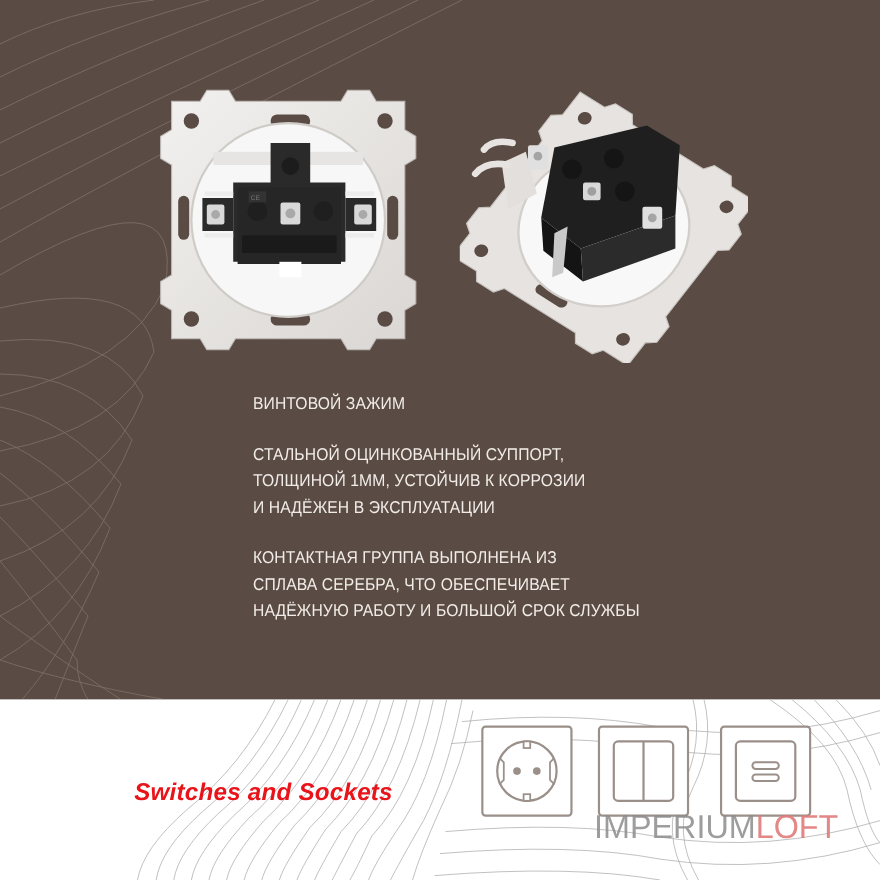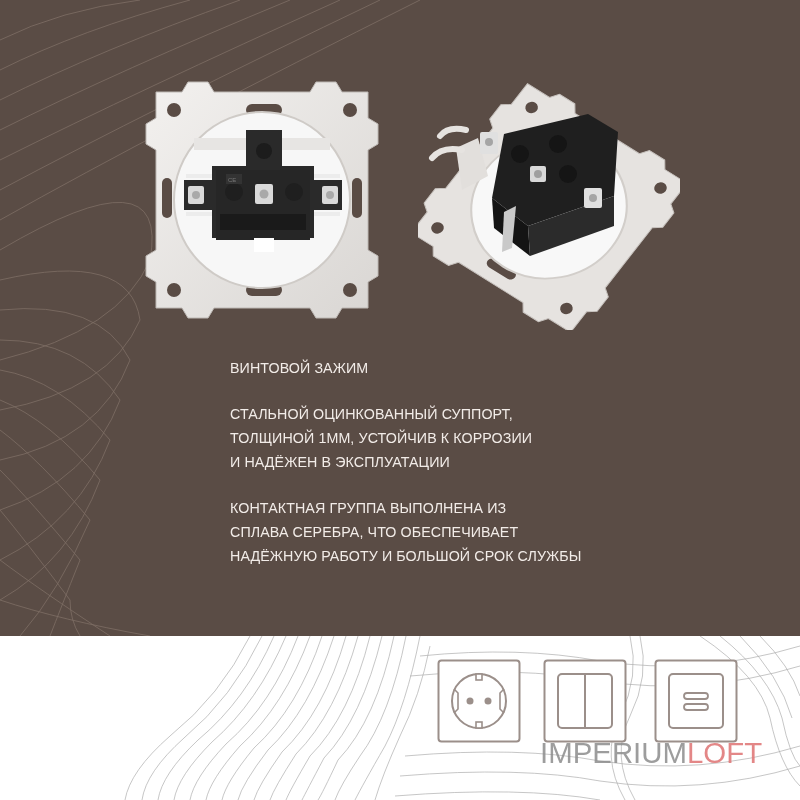--- a/index.html
+++ b/index.html
@@ -187,20 +187,21 @@
       <path d="M395 160 Q 520 150 600 164"></path>
       <path d="M630 0 Q 640 40 620 80 Q 600 120 625 164"></path>
       <path d="M640 0 Q 650 40 630 80 Q 610 120 635 164"></path>
       <path d="M700 0 Q 760 40 770 82 Q 780 130 800 150"></path>
       <path d="M720 0 Q 770 40 782 82 Q 790 120 800 130"></path>
       <path d="M740 0 Q 780 40 792 82"></path>
       <path d="M760 0 Q 790 30 800 60"></path>
     </g>
   </svg>
 
+  <div class="tagline" style="top:71px;">Switches and Sockets</div>
 
   <svg class="icon-tile" style="left:437px; top:23px;" width="84" height="84" viewBox="0 0 84 84">
     <rect x="1.5" y="1.5" width="81" height="81" rx="3" fill="#ffffff" stroke="#9b8f8a" stroke-width="2"></rect>
     <circle cx="42" cy="42" r="27" fill="#ffffff" stroke="#9b8f8a" stroke-width="2"></circle>
     <rect x="39" y="15" width="6" height="6" fill="#ffffff" stroke="#9b8f8a" stroke-width="1.6"></rect>
     <rect x="39" y="63" width="6" height="6" fill="#ffffff" stroke="#9b8f8a" stroke-width="1.6"></rect>
     <path d="M17 30 L21 34 L21 50 L17 54" fill="none" stroke="#9b8f8a" stroke-width="1.6"></path>
     <path d="M67 30 L63 34 L63 50 L67 54" fill="none" stroke="#9b8f8a" stroke-width="1.6"></path>
     <circle cx="33" cy="42" r="3.5" fill="#9b8f8a"></circle>
     <circle cx="51" cy="42" r="3.5" fill="#9b8f8a"></circle>

